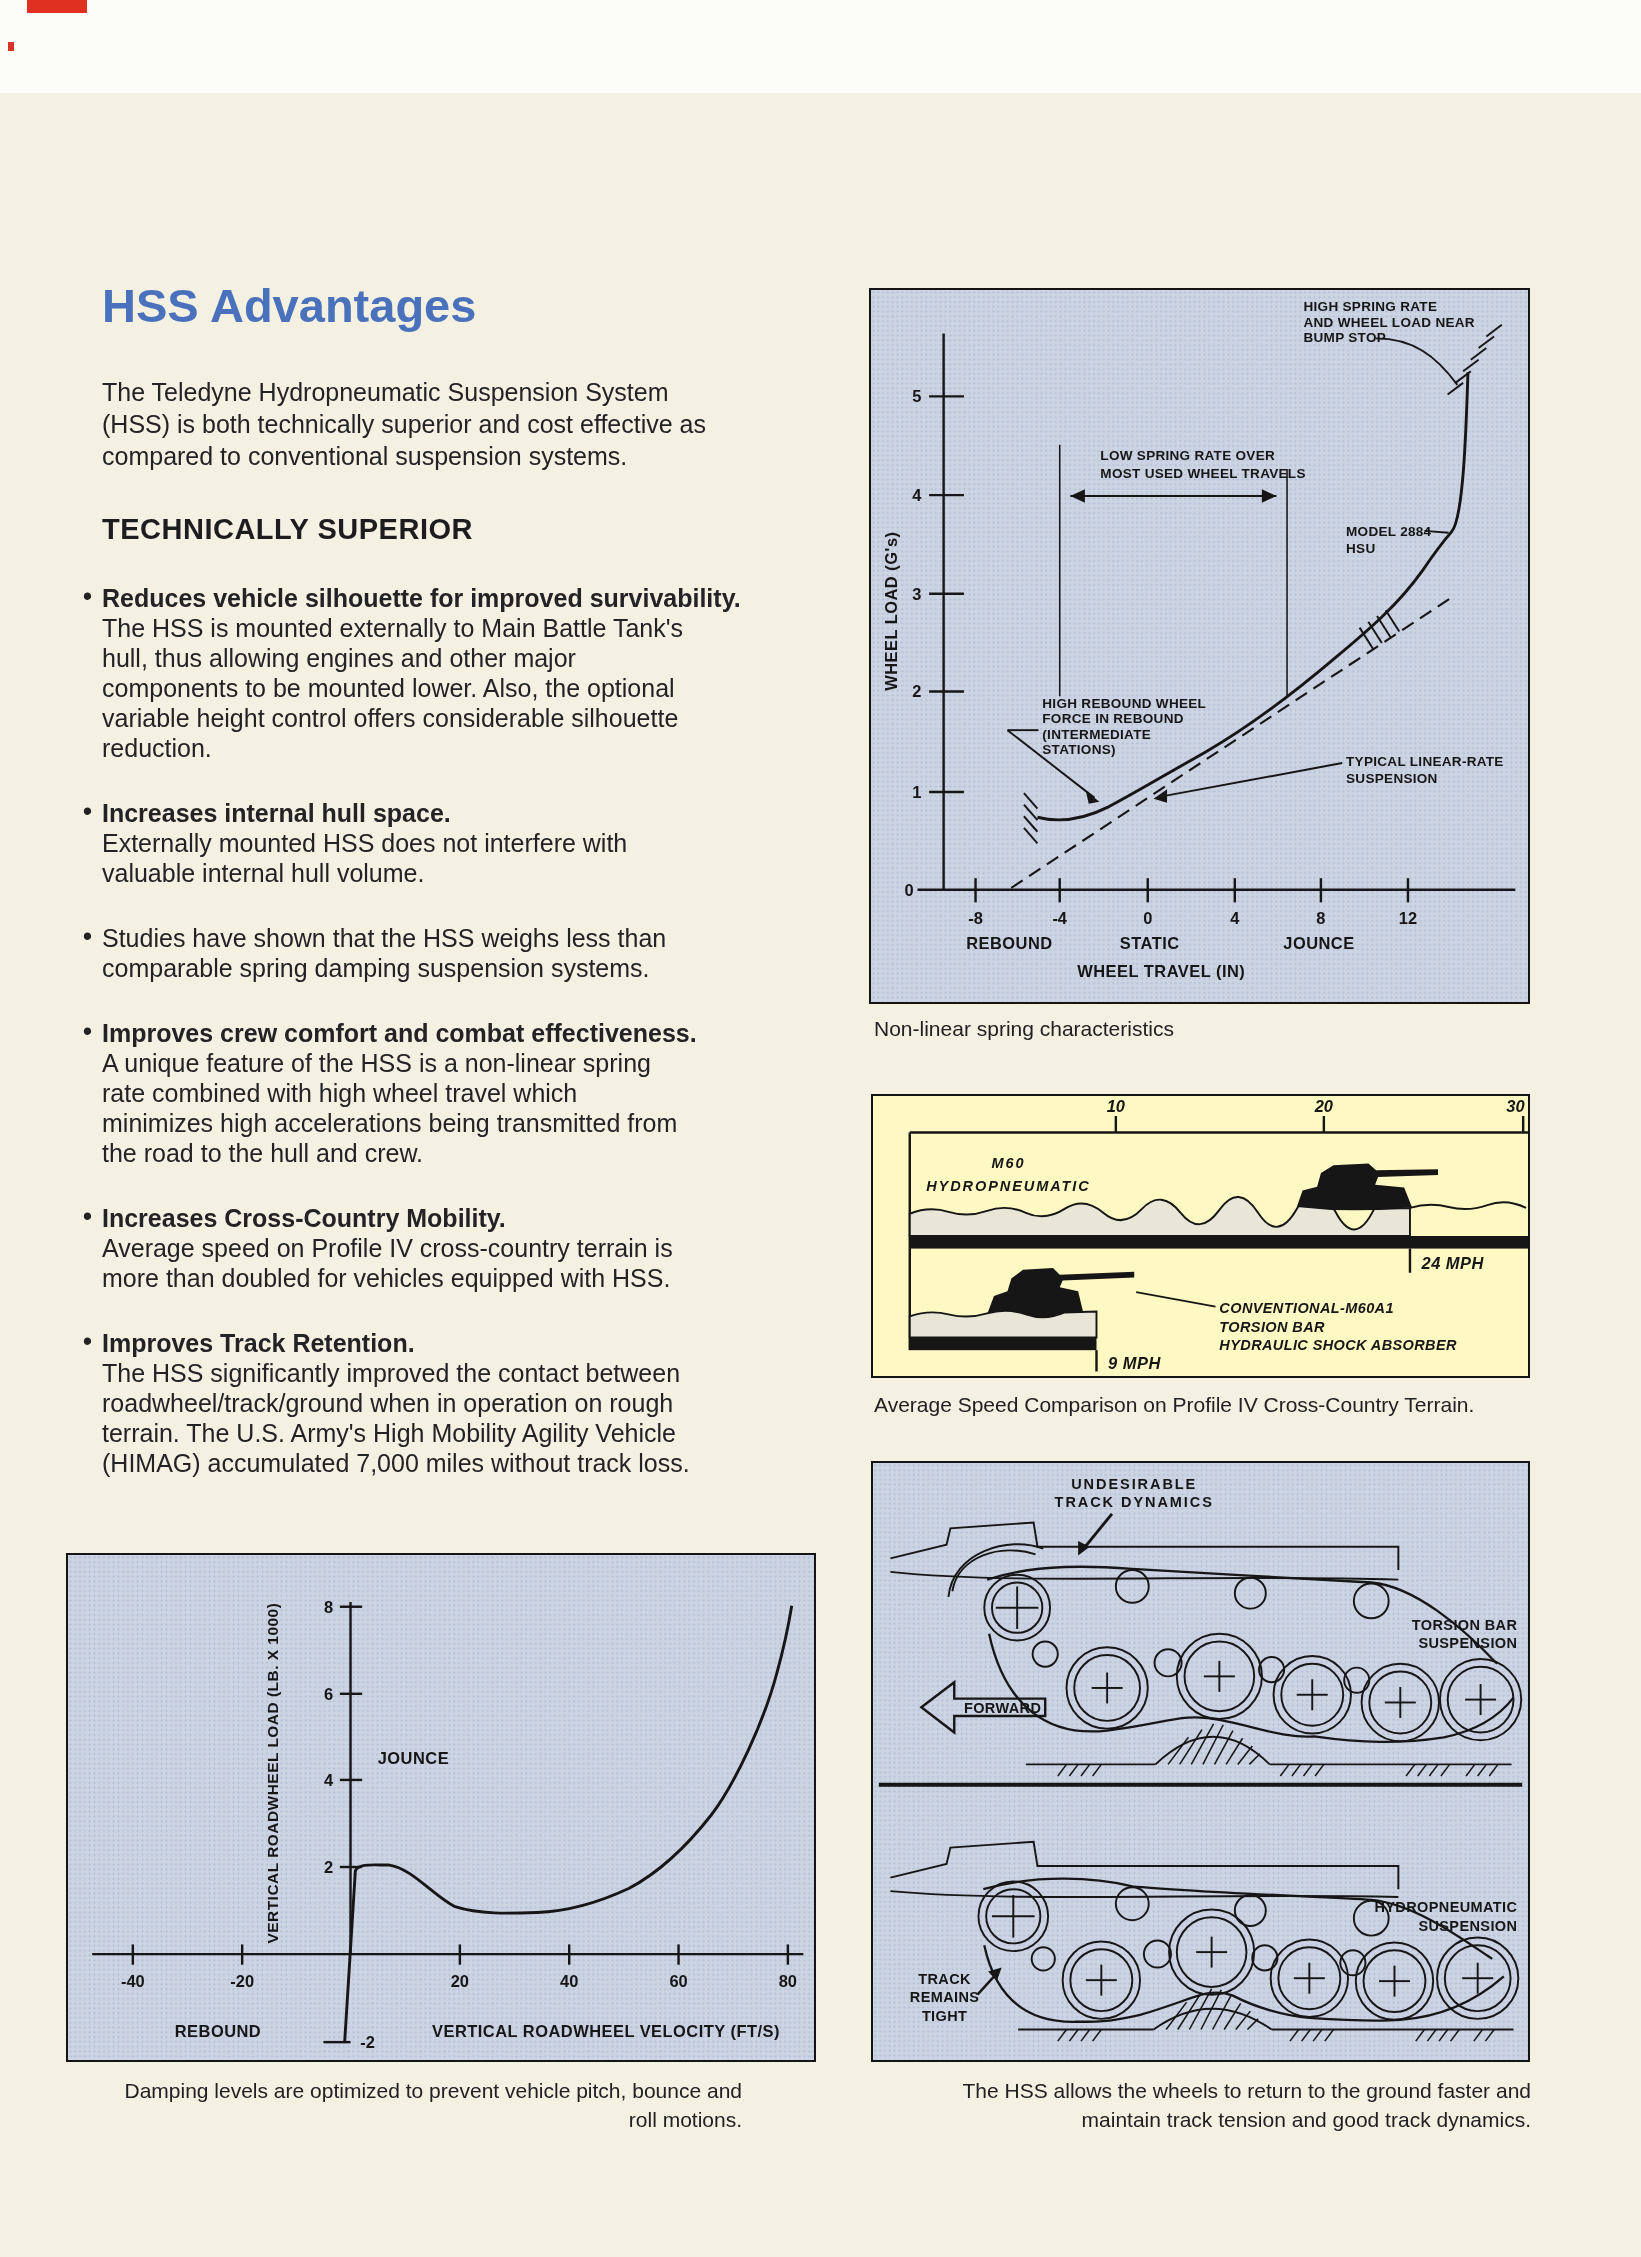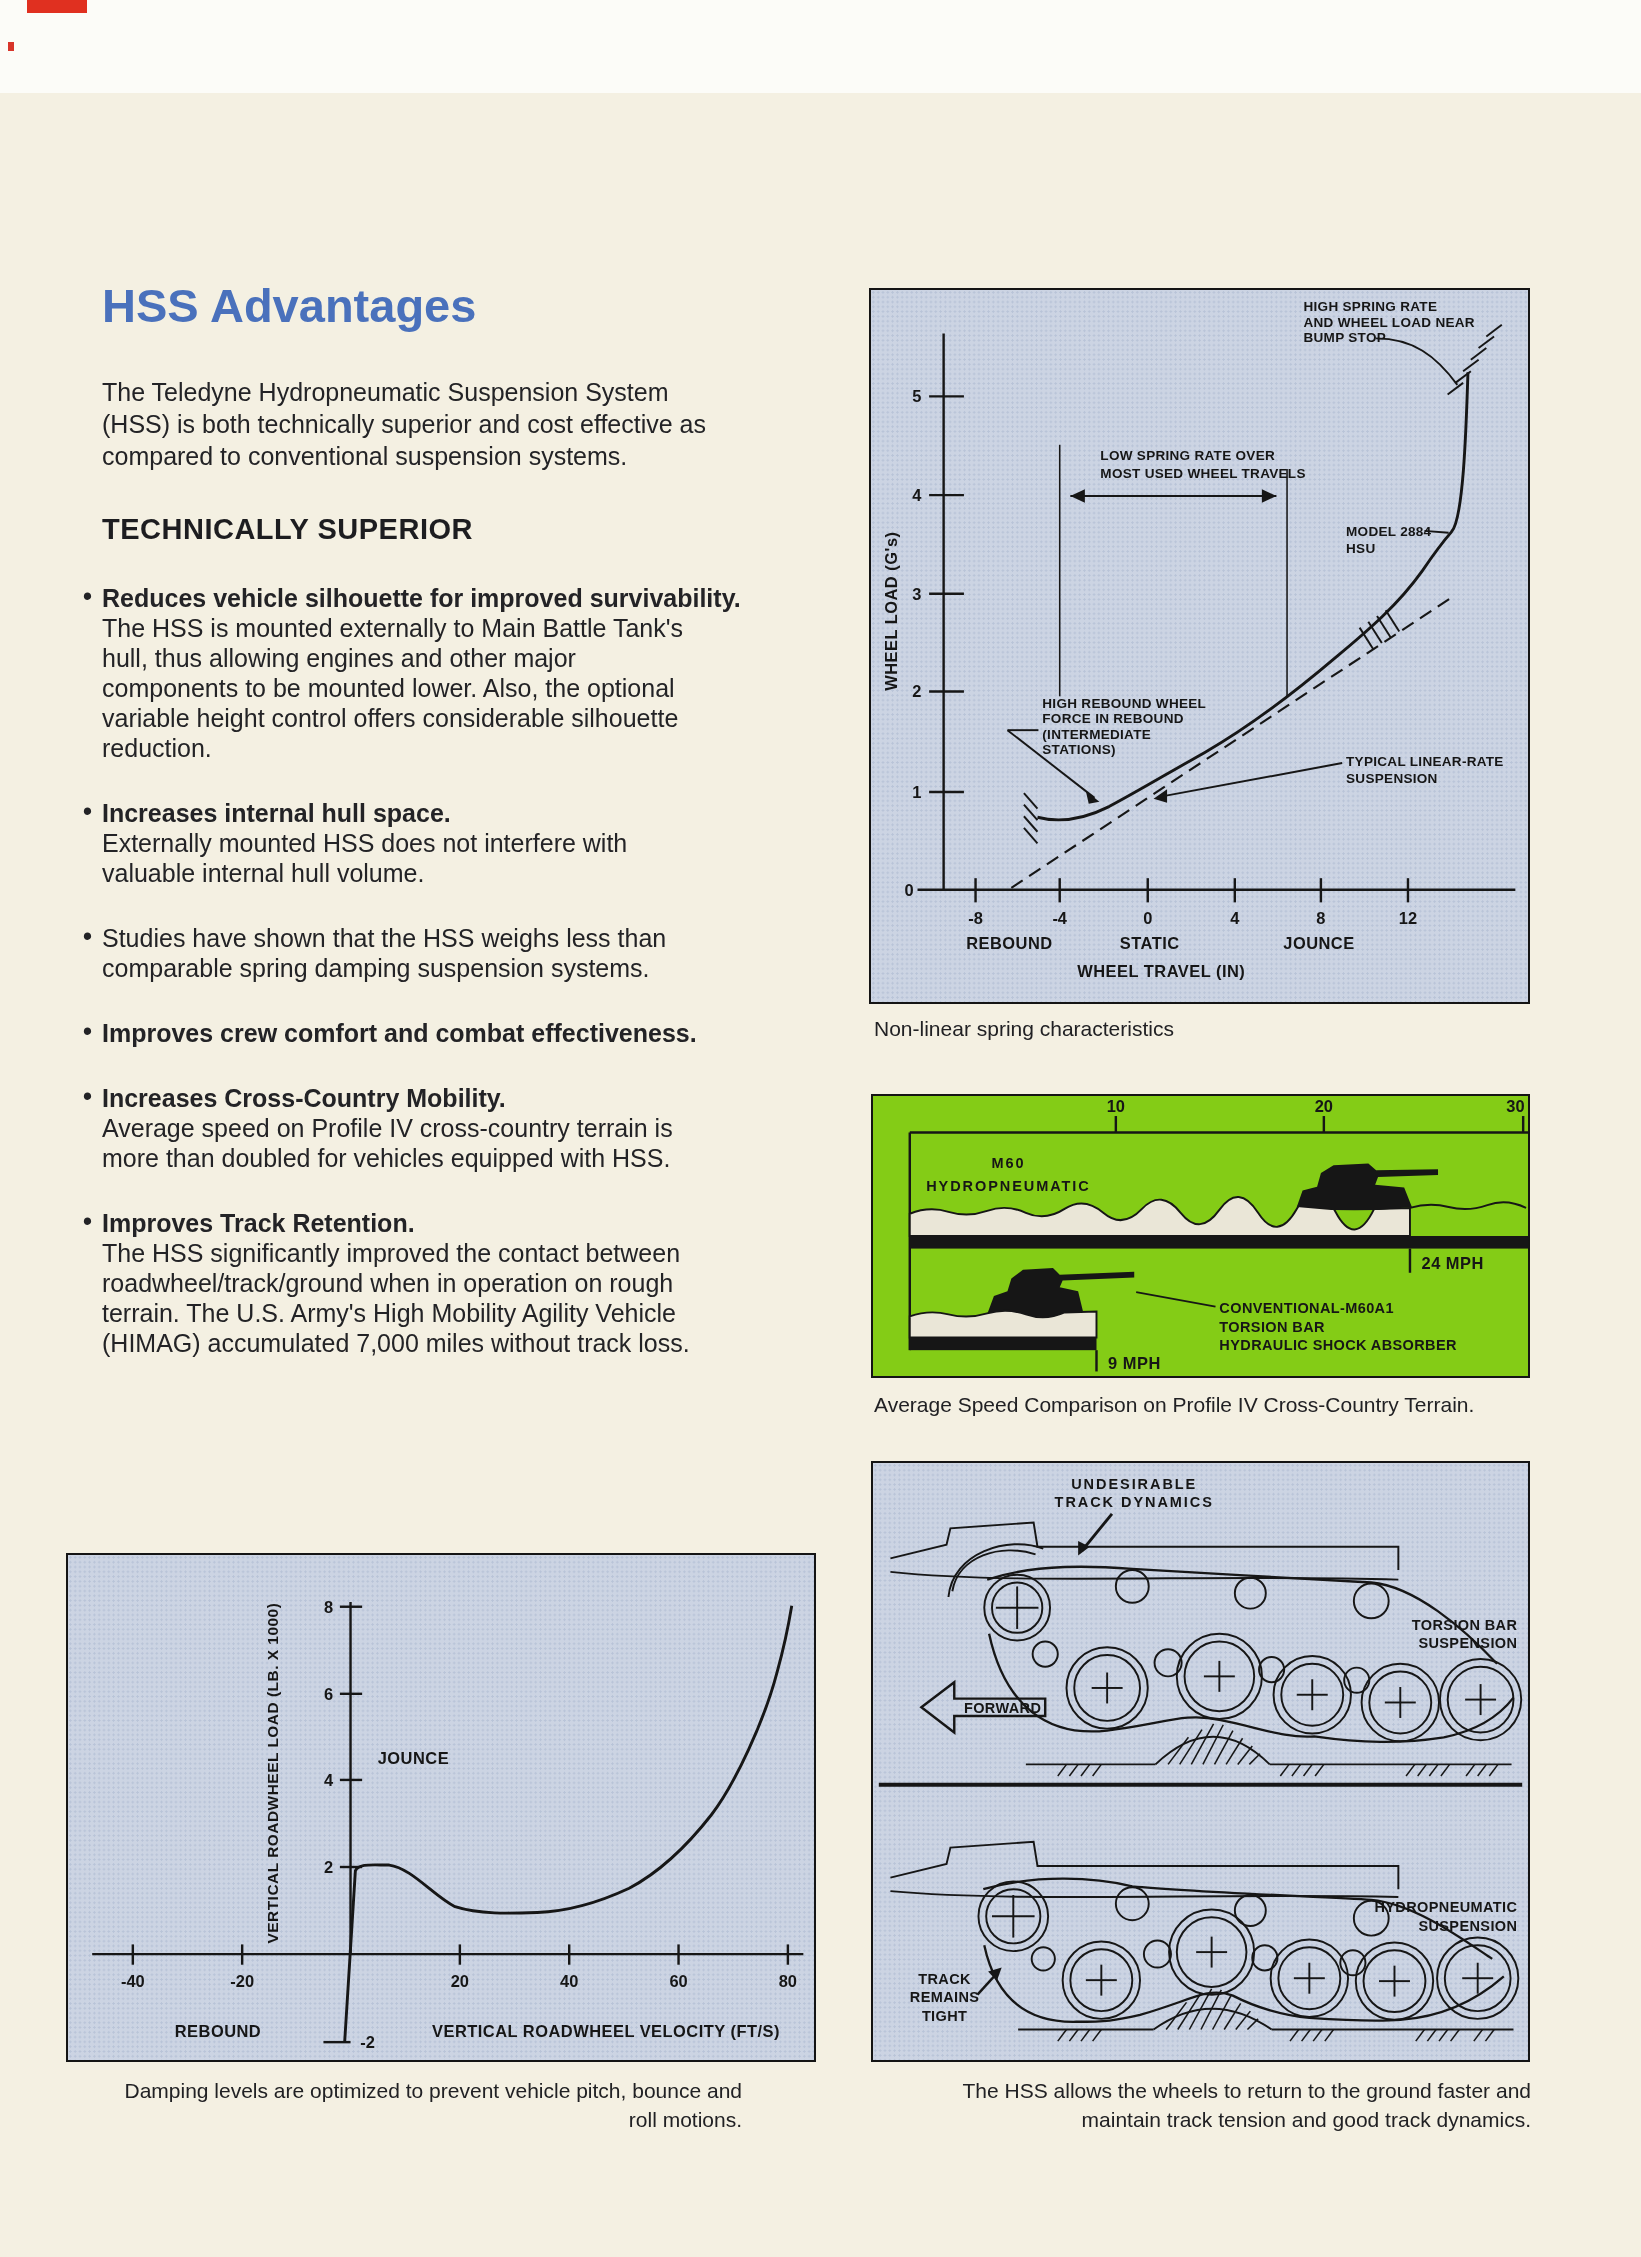--- a/index.html
+++ b/index.html
@@ -22,21 +22,21 @@
   .dot{position:absolute;left:-19.3px;top:-1.9px;font-size:27px;}
   .bhead{font-size:25px;line-height:30px;font-weight:bold;}
   .bbody{font-size:25px;line-height:30px;}
 
   .fig{position:absolute;border:2.9px solid #141414;box-sizing:border-box;}
   .bluefig{
     background-color:#ccd4e3;
     background-image:radial-gradient(#b9c4d8 1.1px, rgba(0,0,0,0) 1.1px);
     background-size:4.8px 4.8px;
   }
-  .whitefig{background:#84cc16;}
+  .whitefig{background:#fef9c3;font-style:italic;}
   #fig1{left:869px;top:288px;width:661px;height:716px;}
   #fig2{left:871px;top:1094px;width:659px;height:284px;}
   #fig3{left:871px;top:1461px;width:659px;height:601px;}
   #fig4{left:66px;top:1553px;width:750px;height:509px;}
   .fig svg{display:block;width:100%;height:100%;}
 
   .caption{position:absolute;font-size:21px;line-height:29px;color:#212124;}
   #cap1{left:874px;top:1014px;width:579px;}
   #cap2{left:874px;top:1390px;width:657px;}
   #cap3{left:874px;top:2076px;width:657px;text-align:right;}
@@ -73,20 +73,21 @@
       <div class="bhead">Increases internal hull space.</div>
       <div class="bbody">Externally mounted HSS does not interfere with<br>valuable internal hull volume.</div>
     </div>
     <div class="bullet">
       <span class="dot">•</span>
       <div class="bbody">Studies have shown that the HSS weighs less than<br>comparable spring damping suspension systems.</div>
     </div>
     <div class="bullet">
       <span class="dot">•</span>
       <div class="bhead">Improves crew comfort and combat effectiveness.</div>
+      <div class="bbody">A unique feature of the HSS is a non-linear spring<br>rate combined with high wheel travel which<br>minimizes high accelerations being transmitted from<br>the road to the hull and crew.</div>
     </div>
     <div class="bullet">
       <span class="dot">•</span>
       <div class="bhead">Increases Cross-Country Mobility.</div>
       <div class="bbody">Average speed on Profile IV cross-country terrain is<br>more than doubled for vehicles equipped with HSS.</div>
     </div>
     <div class="bullet">
       <span class="dot">•</span>
       <div class="bhead">Improves Track Retention.</div>
       <div class="bbody">The HSS significantly improved the contact between<br>roadwheel/track/ground when in operation on rough<br>terrain. The U.S. Army's High Mobility Agility Vehicle<br>(HIMAG) accumulated 7,000 miles without track loss.</div>

